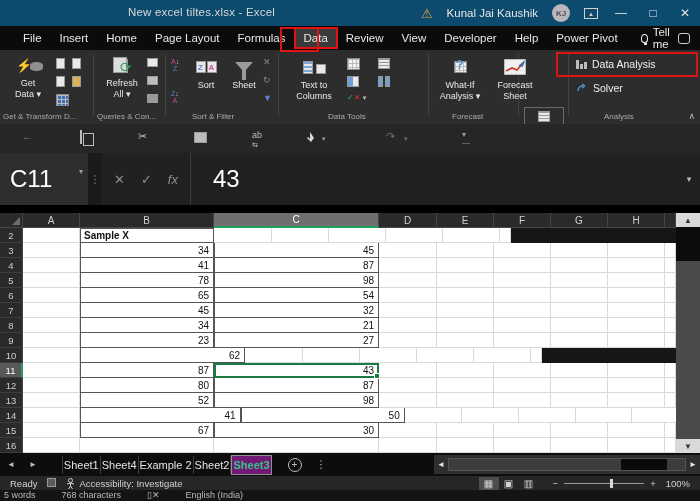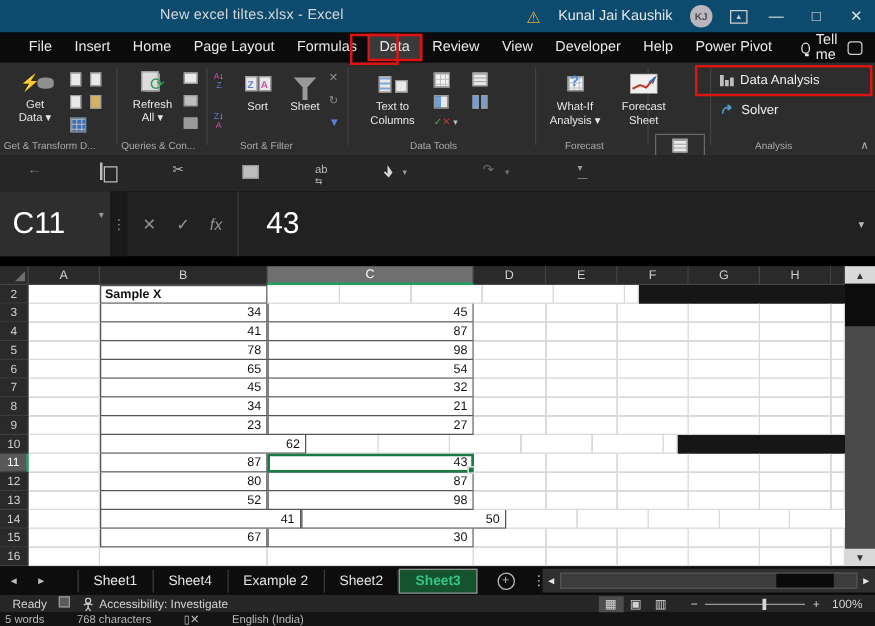--- a/index.html
+++ b/index.html
@@ -68,23 +68,23 @@
   .cell.txt{justify-content:flex-start;padding-left:3px;font-weight:bold;}
   .cell.active{outline:2px solid #1a7a44;outline-offset:-2px;position:relative;z-index:2;}
   .cell.active:after{content:"";position:absolute;right:-2px;bottom:-2px;width:4px;height:4px;background:#1a7a44;border:1px solid #fff;}
   .vscroll{position:absolute;right:0;top:0;width:24px;height:240px;background:#4a4a4a;}
   .vbtn{width:24px;height:14px;background:#d9d9d9;color:#333;font-size:8px;display:flex;align-items:center;justify-content:center;}
   .vthumb{width:24px;height:34px;background:#0c0c0c;}
   .vbtn.down{position:absolute;bottom:0;}
   
   .sheetrow{position:absolute;left:0;top:453px;width:700px;height:23px;background:#0d0d0d;display:flex;align-items:center;color:#e4e4e4;font-size:11px;}
   .navarr{color:#bdbdbd;font-size:8px;padding:0 7px;}
-  .stab{padding:3px 12px;border-right:1px solid #3c3c3c;white-space:nowrap;}
+  .stab{padding:3px 1px;border-right:1px solid #3c3c3c;white-space:nowrap;}
   .stab:first-of-type{border-left:1px solid #3c3c3c;}
-  .stab.active{color:#35c585;font-weight:bold;background:#14532d;border:1px solid #8f8f8f;}
+  .stab.active{color:#35c585;font-weight:bold;background:#701a75;border:1px solid #8f8f8f;}
   .plus{width:14px;height:14px;border:1.2px solid #bdbdbd;border-radius:50%;font-size:10px;color:#bdbdbd;display:flex;align-items:center;justify-content:center;margin-left:16px;}
   .dots3{color:#bdbdbd;font-size:11px;margin-left:14px;}
   .hscroll{position:absolute;right:0;top:455px;width:266px;height:19px;background:#2f2f2f;display:flex;align-items:center;}
   .harr{color:#e3e3e3;font-size:8px;width:14px;text-align:center;}
   .htrack{flex:1;height:13px;background:#3c3c3c;position:relative;border:1px solid #555;}
   .hthumb{position:absolute;right:18px;top:0;width:46px;height:11px;background:#0a0a0a;}
   
   .statusbar{position:absolute;left:0;top:476px;width:700px;height:14px;background:#262626;color:#d2d2d2;font-size:9.5px;display:flex;align-items:center;}
   .statusbar .sp{margin-left:10px;white-space:nowrap;}
   .viewic{width:20px;height:13px;display:flex;align-items:center;justify-content:center;font-size:10px;color:#d2d2d2;}

